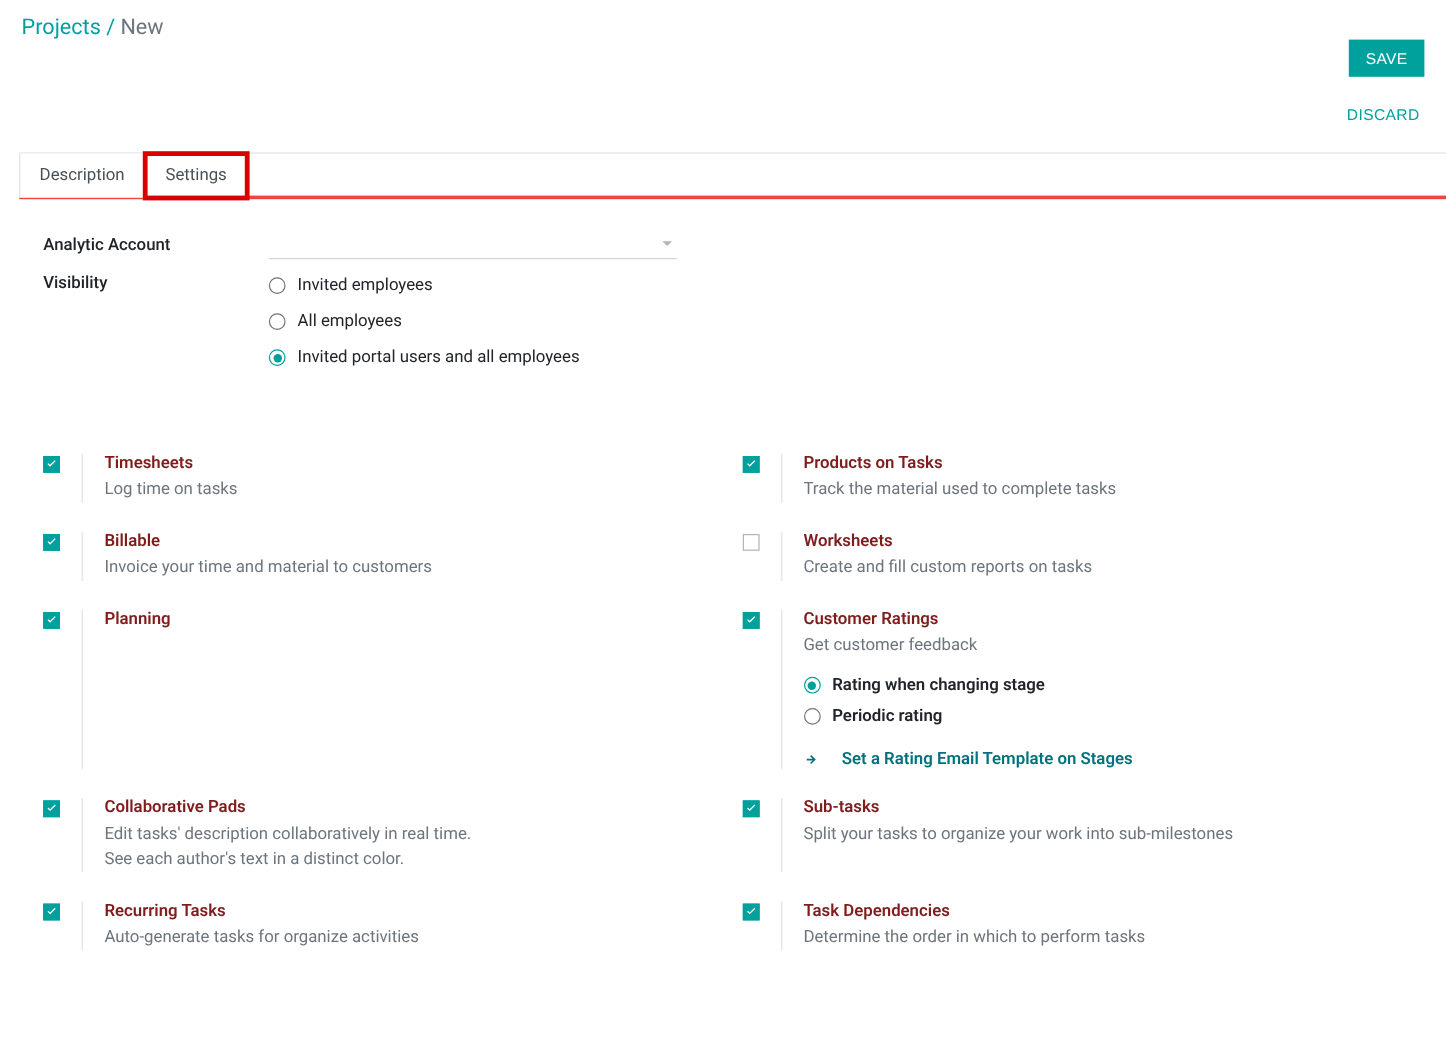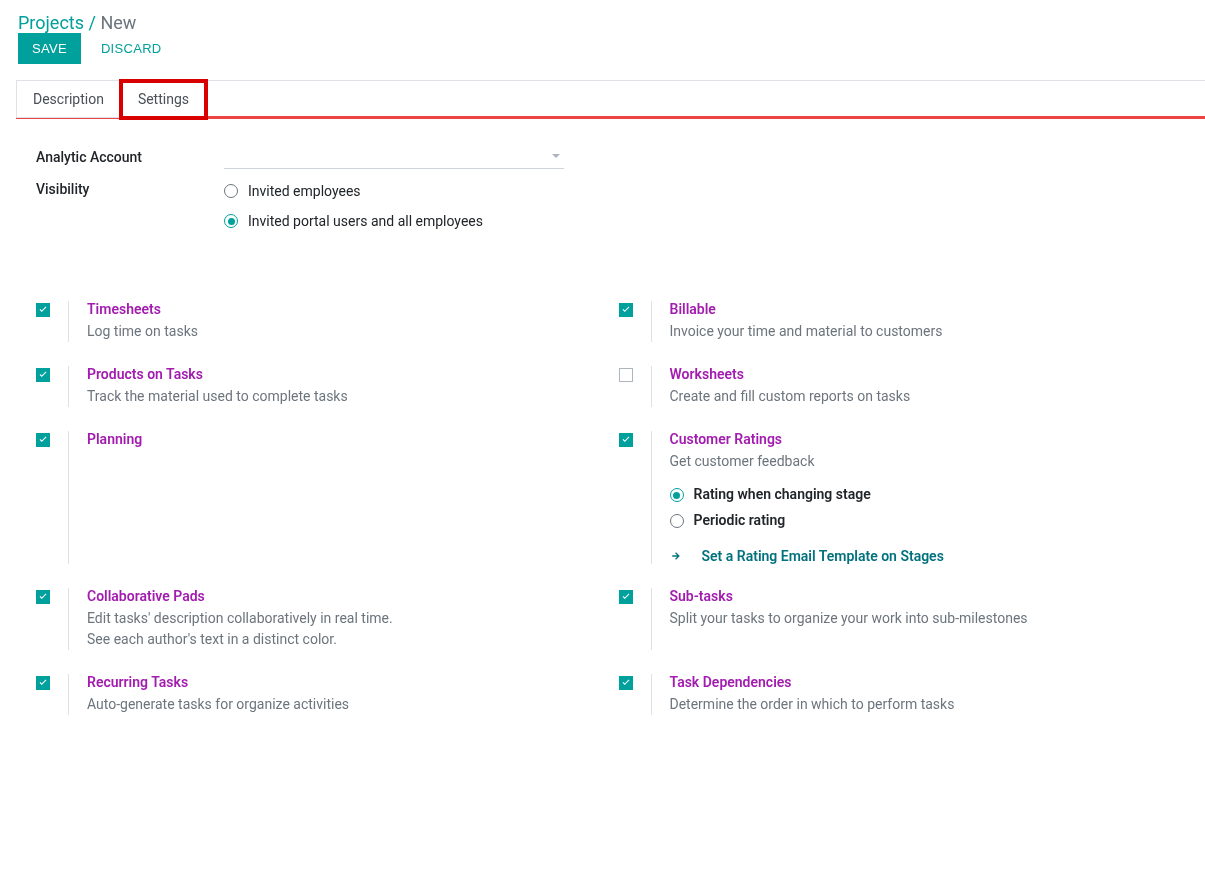--- a/index.html
+++ b/index.html
@@ -2,21 +2,21 @@
 <html><head>
   <meta charset="utf-8">
   <style>
     * { box-sizing: border-box; margin: 0; padding: 0; }
     body { font-family: -apple-system, BlinkMacSystemFont, "Segoe UI", Roboto, "Helvetica Neue", Arial, sans-serif; background: #fff; color: #212529; font-size: 14px; }
     
     .header { padding: 12px 18px 0; }
     .breadcrumb { font-size: 18px; color: #00a09d; }
     .breadcrumb .current { color: #6c757d; }
     
-    .action-bar { display: flex; gap: 16px; align-items: flex-start; margin-bottom: 16px; }
+    .action-bar { display: flex; gap: 16px; align-items: flex-end; margin-bottom: 16px; flex-direction: column; }
     .btn-primary { background: #00a09d; color: #fff; border: none; padding: 8px 14px; font-size: 13px; font-weight: 500; letter-spacing: 0.3px; cursor: pointer; }
     .btn-link { background: none; border: none; color: #00a09d; font-size: 13px; font-weight: 500; letter-spacing: 0.3px; cursor: pointer; padding: 8px 4px; }
     
     .content-wrap { border-top: 1px solid #dee2e6; margin-left: 16px; }
     
     .tabs { display: flex; }
     .tab { padding: 10px 16px; font-size: 14px; color: #495057; cursor: pointer; border: 1px solid transparent; margin-bottom: -1px; }
     .tab.inactive { border: 1px solid #dee2e6; border-top: none; background: #fff; }
     .tab.active { border: 1px solid #dee2e6; border-top: none; border-bottom-color: #fff; background: #fff; }
     .tab.highlighted { outline: 4px solid #d90000; outline-offset: -2px; }
@@ -37,25 +37,25 @@
     .radio-label { color: #212529; }
     
     .features-grid { display: grid; grid-template-columns: 1fr 1fr; gap: 24px 16px; margin-top: 72px; }
     
     .feature { display: flex; align-items: flex-start; gap: 18px; }
     .feature-cb { width: 14px; height: 14px; border: 1px solid #00a09d; background: #00a09d; color: #fff; display: flex; align-items: center; justify-content: center; font-size: 10px; flex-shrink: 0; margin-top: 2px; cursor: pointer; }
     .feature-cb.unchecked { background: #fff; border-color: #adb5bd; }
     .feature-cb svg { width: 10px; height: 10px; }
     .feature-divider { width: 1px; background: #dee2e6; align-self: stretch; min-height: 40px; }
     .feature-body { padding-top: 0; }
-    .feature-title { font-weight: 600; color: #a21caf; margin-bottom: 4px; font-size: 14px; }
+    .feature-title { font-weight: 600; color: #7f1d1d; margin-bottom: 4px; font-size: 14px; }
     .feature-desc { color: #6c757d; line-height: 1.5; font-size: 14px; }
     
     .feature-radio-group { display: flex; flex-direction: column; gap: 10px; margin-top: 14px; }
-    .feature-radio-item { display: flex; align-items: flex-end; gap: 10px; cursor: pointer; }
+    .feature-radio-item { display: flex; align-items: center; gap: 10px; cursor: pointer; }
     .feature-radio-label { font-weight: 600; color: #212529; }
     
     .feature-link-row { display: flex; align-items: center; gap: 20px; margin-top: 20px; color: #00717d; font-weight: 600; cursor: pointer; }
     .feature-link-row svg { width: 12px; height: 12px; }
   </style>
 </head>
 <body>
 
 <div class="header">
   <div class="breadcrumb">
@@ -85,20 +85,24 @@
 
     <div class="form-row">
       <div class="form-label">Visibility</div>
       <div class="form-control-area">
         <div class="radio-group">
           <div class="radio-item">
             <span class="radio-circle"></span>
             <span class="radio-label">Invited employees</span>
           </div>
           <div class="radio-item">
+            <span class="radio-circle"></span>
+            <span class="radio-label">All employees</span>
+          </div>
+          <div class="radio-item">
             <span class="radio-circle checked"></span>
             <span class="radio-label">Invited portal users and all employees</span>
           </div>
         </div>
       </div>
     </div>
 
     <div class="features-grid">
 
       <div class="feature">
@@ -115,35 +119,35 @@
       </div>
 
       <div class="feature">
         <span class="feature-cb">
             <svg viewBox="0 0 16 16">
               <path fill="#fff" d="M6 11L2.5 7.5l1.2-1.2L6 8.6l6.3-6.3 1.2 1.2z"></path>
             </svg>
           </span>
         <span class="feature-divider"></span>
         <div class="feature-body">
+          <div class="feature-title">Products on Tasks</div>
+          <div class="feature-desc">Track the material used to complete tasks</div>
+        </div>
+      </div>
+
+      <div class="feature">
+        <span class="feature-cb">
+            <svg viewBox="0 0 16 16">
+              <path fill="#fff" d="M6 11L2.5 7.5l1.2-1.2L6 8.6l6.3-6.3 1.2 1.2z"></path>
+            </svg>
+          </span>
+        <span class="feature-divider"></span>
+        <div class="feature-body">
           <div class="feature-title">Billable</div>
           <div class="feature-desc">Invoice your time and material to customers</div>
-        </div>
-      </div>
-
-      <div class="feature">
-        <span class="feature-cb">
-            <svg viewBox="0 0 16 16">
-              <path fill="#fff" d="M6 11L2.5 7.5l1.2-1.2L6 8.6l6.3-6.3 1.2 1.2z"></path>
-            </svg>
-          </span>
-        <span class="feature-divider"></span>
-        <div class="feature-body">
-          <div class="feature-title">Products on Tasks</div>
-          <div class="feature-desc">Track the material used to complete tasks</div>
         </div>
       </div>
 
       <div class="feature">
         <span class="feature-cb unchecked"></span>
         <span class="feature-divider"></span>
         <div class="feature-body">
           <div class="feature-title">Worksheets</div>
           <div class="feature-desc">Create and fill custom reports on tasks</div>
         </div>

